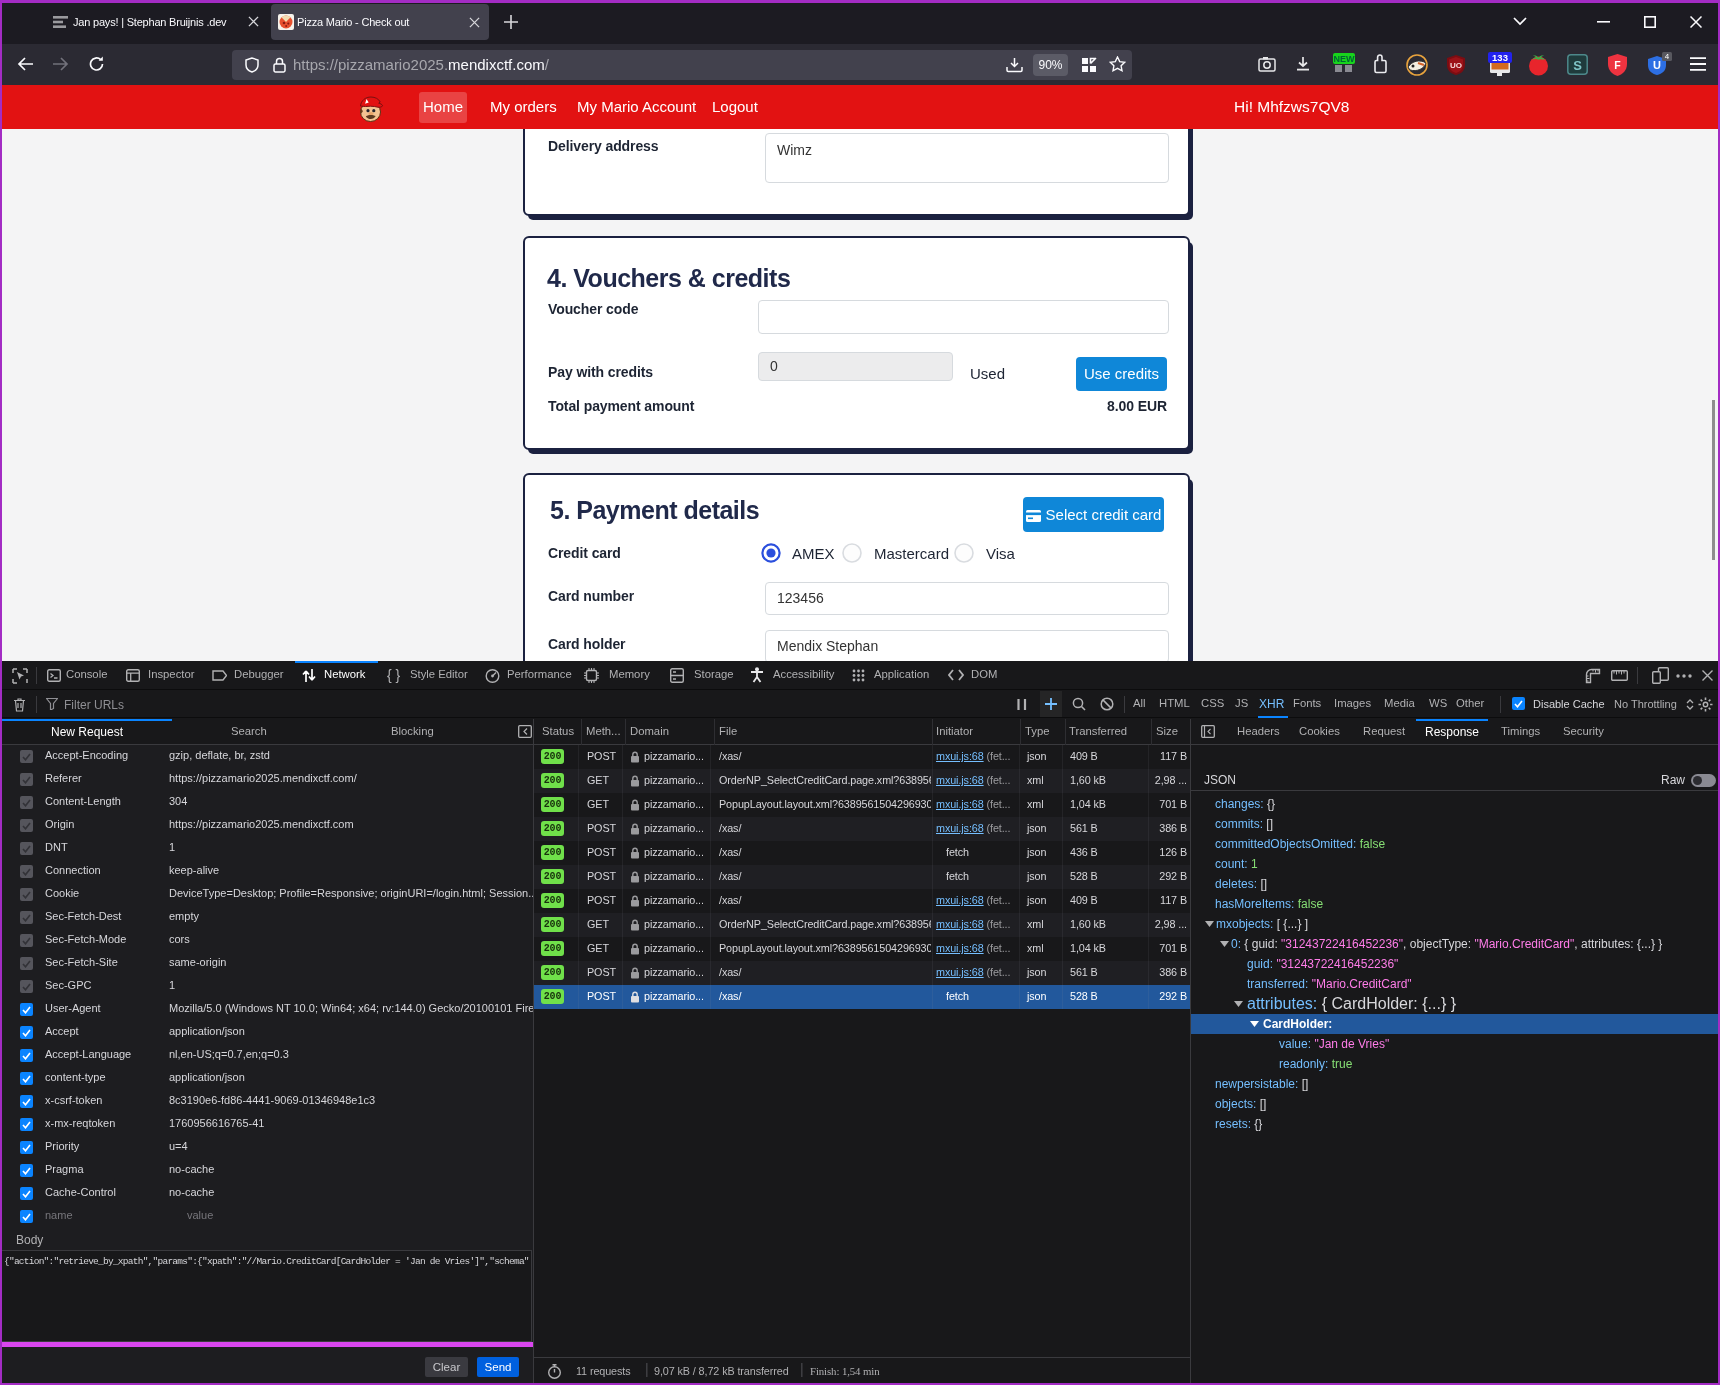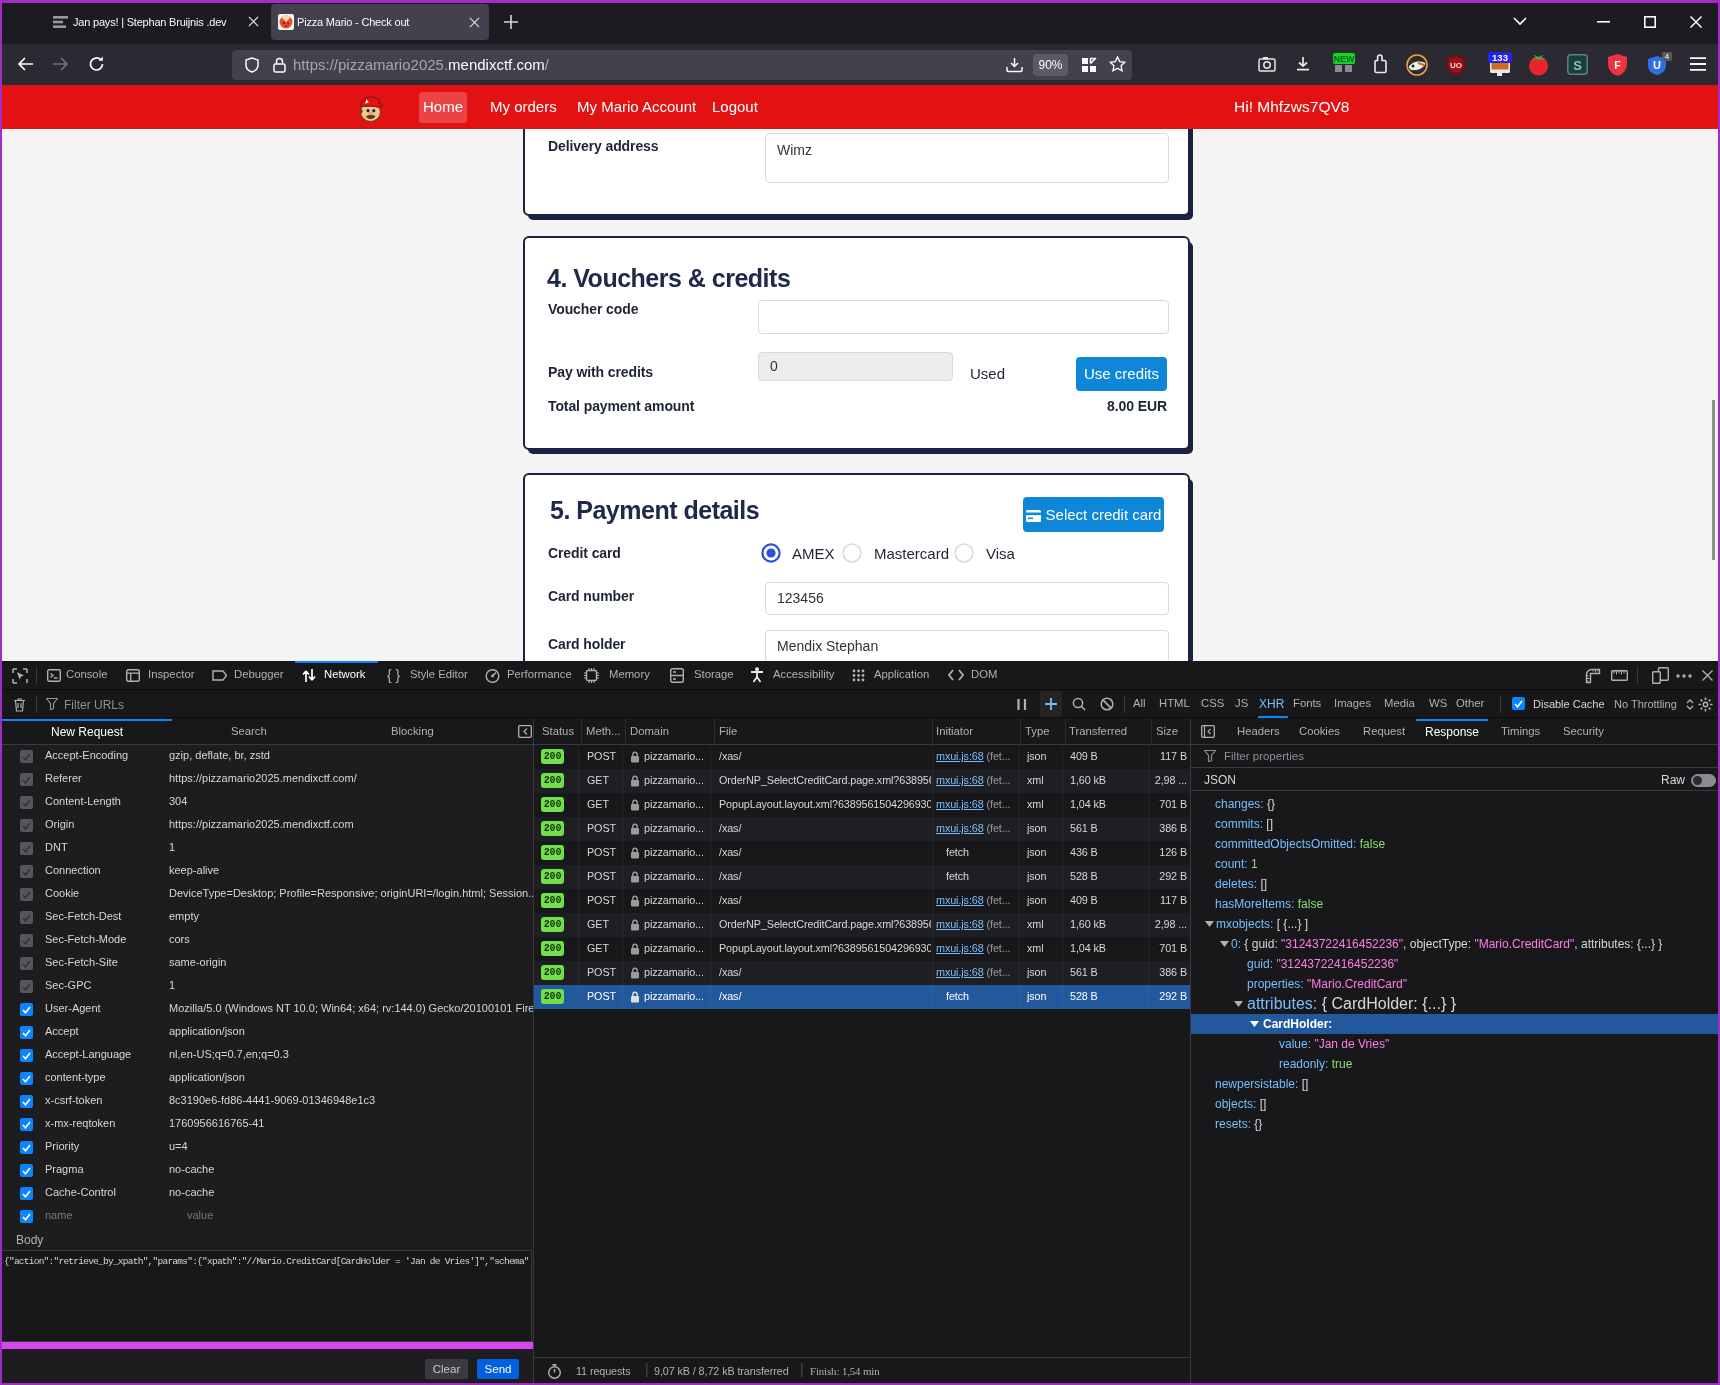--- a/index.html
+++ b/index.html
@@ -378,46 +378,40 @@
       <svg class="abs" style="left:1684px;top:8px" width="8" height="11" viewBox="0 0 8 11">
           <path d="M1 4L4 1l3 3M1 7l3 3 3-3" stroke="#b1b1b3" stroke-width="1.3" fill="none"></path>
         </svg>
       <svg class="abs" style="left:1696px;top:6px" width="15" height="15" viewBox="0 0 15 15">
           <circle cx="7.5" cy="7.5" r="2.2" fill="none" stroke="#b1b1b3" stroke-width="1.4"></circle>
           <path d="M7.5 0.5v2.4M7.5 12.1v2.4M0.5 7.5h2.4M12.1 7.5h2.4M2.6 2.6l1.7 1.7M10.7 10.7l1.7 1.7M2.6 12.4l1.7-1.7M10.7 4.3l1.7-1.7" stroke="#b1b1b3" stroke-width="1.6"></path>
         </svg>
     </div>
 
     <div class="abs" style="left:1189px;top:84px;width:527px;height:638px;background:#18181a;overflow:hidden;">
-      <div class="abs" style="left:0;top:0;width:527px;height:23px;border-bottom:1px solid #3a3a3e;">
-          <svg class="abs" style="left:13px;top:5px" width="12" height="12" viewBox="0 0 12 12">
-            <path d="M0.5 0.5h11L7.5 5.5v5l-3 1.5v-6.5z" fill="none" stroke="#8f8f94" stroke-width="1.2"></path>
-          </svg>
-          <span class="abs" style="left:33px;top:5px;color:#8f8f94;font-size:11.5px;">Filter properties</span>
-        </div>
       <div class="abs" style="left:0;top:24px;width:527px;height:22px;border-bottom:1px solid #3a3a3e;">
           <span class="abs" style="left:13px;top:4px;color:#d7d7db;font-size:12px;">JSON</span>
           <span class="abs" style="left:470px;top:4px;color:#d7d7db;font-size:12px;">Raw</span>
           <span class="abs" style="left:500px;top:5px;width:25px;height:13px;background:#8a8a93;border-radius:7px;"></span>
           <span class="abs" style="left:502px;top:7px;width:9px;height:9px;background:#2b2b30;border-radius:5px;"></span>
         </div>
       <div class="abs" style="left:0;top:49px;width:527px;height:20px;white-space:nowrap;overflow:hidden;font-size:12px;padding-left:24px;line-height:20px;"><span style="color:#75bfff;">changes:</span> <span style="color:#d7d7db;">{}</span></div>
       <div class="abs" style="left:0;top:69px;width:527px;height:20px;white-space:nowrap;overflow:hidden;font-size:12px;padding-left:24px;line-height:20px;"><span style="color:#75bfff;">commits:</span> <span style="color:#d7d7db;">[]</span></div>
       <div class="abs" style="left:0;top:89px;width:527px;height:20px;white-space:nowrap;overflow:hidden;font-size:12px;padding-left:24px;line-height:20px;"><span style="color:#75bfff;">committedObjectsOmitted:</span> <span style="color:#86de74;">false</span></div>
       <div class="abs" style="left:0;top:109px;width:527px;height:20px;white-space:nowrap;overflow:hidden;font-size:12px;padding-left:24px;line-height:20px;"><span style="color:#75bfff;">count:</span> <span style="color:#86de74;">1</span></div>
       <div class="abs" style="left:0;top:129px;width:527px;height:20px;white-space:nowrap;overflow:hidden;font-size:12px;padding-left:24px;line-height:20px;"><span style="color:#75bfff;">deletes:</span> <span style="color:#d7d7db;">[]</span></div>
       <div class="abs" style="left:0;top:149px;width:527px;height:20px;white-space:nowrap;overflow:hidden;font-size:12px;padding-left:24px;line-height:20px;"><span style="color:#75bfff;">hasMoreItems:</span> <span style="color:#86de74;">false</span></div>
       <div class="abs" style="left:0;top:169px;width:527px;height:20px;white-space:nowrap;overflow:hidden;font-size:12px;padding-left:25px;line-height:20px;"><svg class="abs" style="left:14px;top:7px" width="9" height="6" viewBox="0 0 9 6">
             <path d="M0 0h9L4.5 6z" fill="#b1b1b3"></path>
           </svg><span style="color:#75bfff;">mxobjects:</span> <span style="color:#d7d7db;">[ {...} ]</span></div>
       <div class="abs" style="left:0;top:189px;width:527px;height:20px;white-space:nowrap;overflow:hidden;font-size:12px;padding-left:40px;line-height:20px;"><svg class="abs" style="left:29px;top:7px" width="9" height="6" viewBox="0 0 9 6">
             <path d="M0 0h9L4.5 6z" fill="#b1b1b3"></path>
           </svg><span style="color:#75bfff;">0:</span> <span style="color:#d7d7db;">{ guid: </span><span style="color:#ff7de9;">"31243722416452236"</span><span style="color:#d7d7db;">, objectType: </span><span style="color:#ff7de9;">"Mario.CreditCard"</span><span style="color:#d7d7db;">, attributes: {...} }</span></div>
       <div class="abs" style="left:0;top:209px;width:527px;height:20px;white-space:nowrap;overflow:hidden;font-size:12px;padding-left:56px;line-height:20px;"><span style="color:#75bfff;">guid:</span> <span style="color:#ff7de9;">"31243722416452236"</span></div>
-      <div class="abs" style="left:0;top:229px;width:527px;height:20px;white-space:nowrap;overflow:hidden;font-size:12px;padding-left:56px;line-height:20px;"><span style="color:#75bfff;">properties:</span> <span style="color:#ff7de9;">"Mario.CreditCard"</span></div>
+      <div class="abs" style="left:0;top:229px;width:527px;height:20px;white-space:nowrap;overflow:hidden;font-size:12px;padding-left:56px;line-height:20px;"><span style="color:#75bfff;">transferred:</span> <span style="color:#ff7de9;">"Mario.CreditCard"</span></div>
       <div class="abs" style="left:0;top:249px;width:527px;height:20px;white-space:nowrap;overflow:hidden;font-size:16px;padding-left:56px;line-height:20px;"><svg class="abs" style="left:43px;top:7px" width="9" height="6" viewBox="0 0 9 6">
             <path d="M0 0h9L4.5 6z" fill="#b1b1b3"></path>
           </svg><span style="color:#75bfff;">attributes:</span> <span style="color:#d7d7db;">{ CardHolder: {...} }</span></div>
       <div class="abs" style="left:0;top:269px;width:527px;height:20px;background:#22589c;white-space:nowrap;overflow:hidden;font-size:12px;padding-left:72px;line-height:20px;"><svg class="abs" style="left:59px;top:7px" width="9" height="6" viewBox="0 0 9 6">
             <path d="M0 0h9L4.5 6z" fill="#fff"></path>
           </svg><span style="color:#fff;"><b>CardHolder:</b></span></div>
       <div class="abs" style="left:0;top:289px;width:527px;height:20px;white-space:nowrap;overflow:hidden;font-size:12px;padding-left:88px;line-height:20px;"><span style="color:#75bfff;">value:</span> <span style="color:#ff7de9;">"Jan de Vries"</span></div>
       <div class="abs" style="left:0;top:309px;width:527px;height:20px;white-space:nowrap;overflow:hidden;font-size:12px;padding-left:88px;line-height:20px;"><span style="color:#75bfff;">readonly:</span> <span style="color:#86de74;">true</span></div>
       <div class="abs" style="left:0;top:329px;width:527px;height:20px;white-space:nowrap;overflow:hidden;font-size:12px;padding-left:24px;line-height:20px;"><span style="color:#75bfff;">newpersistable:</span> <span style="color:#d7d7db;">[]</span></div>
       <div class="abs" style="left:0;top:349px;width:527px;height:20px;white-space:nowrap;overflow:hidden;font-size:12px;padding-left:24px;line-height:20px;"><span style="color:#75bfff;">objects:</span> <span style="color:#d7d7db;">[]</span></div>
@@ -599,21 +593,21 @@
         <span class="abs" style="left:277px;top:7px;font-family:Liberation Serif, serif;">Finish: 1,54 min</span>
       </div>
     </div>
 
     <div class="abs" style="left:531px;top:84px;width:1px;height:638px;background:#3a3a3e;"></div>
     <div class="abs" style="left:1188px;top:84px;width:1px;height:638px;background:#3a3a3e;"></div>
 
     <div class="abs" style="left:0;top:565px;width:531px;height:157px;background:#1d1d20;">
       <div class="abs" style="left:14px;top:7px;color:#b1b1b3;font-size:12px;">Body</div>
       <div class="abs" style="left:0;top:24px;width:530px;height:92px;background:#18181a;border:1px solid #3a3a3e;border-left:none;color:#d7d7db;font-family:'Liberation Mono',monospace;font-size:9.5px;letter-spacing:-0.75px;white-space:nowrap;overflow:hidden;padding:5px 0 0 2px;">{"action":"retrieve_by_xpath","params":{"xpath":"//Mario.CreditCard[CardHolder = 'Jan de Vries']","schema":{"id</div>
-      <div class="abs" style="left:0;top:116px;width:531px;height:24px;border-top:7px solid #d946ef;">
+      <div class="abs" style="left:0;top:116px;width:531px;height:24px;border-top:5px solid #d946ef;">
         <div class="abs" style="left:423px;top:10px;width:43px;height:20px;background:#3a3a40;border-radius:2px;color:#c8c8cc;font-size:11.5px;text-align:center;line-height:20px;">Clear</div>
         <div class="abs" style="left:475px;top:10px;width:42px;height:20px;background:#0060df;border-radius:2px;color:#fff;font-size:11.5px;text-align:center;line-height:20px;">Send</div>
       </div>
     </div>
 
     <div class="abs" style="left:0;top:84px;width:531px;height:481px;background:#1d1d20;overflow:hidden;">
       <div class="abs" style="top:4px;left:0;width:531px;height:16px;white-space:nowrap;overflow:hidden;color:#d7d7db;font-size:11px;">
           <div class="abs" style="left:18px;top:1px;width:13px;height:13px;background:#55555c;border-radius:2px;"></div>
           <svg class="abs" style="left:20px;top:4px" width="9" height="8" viewBox="0 0 9 8">
             <path d="M1 4l2.5 2.8L8 1" stroke="#323237" stroke-width="1.6" fill="none"></path>

